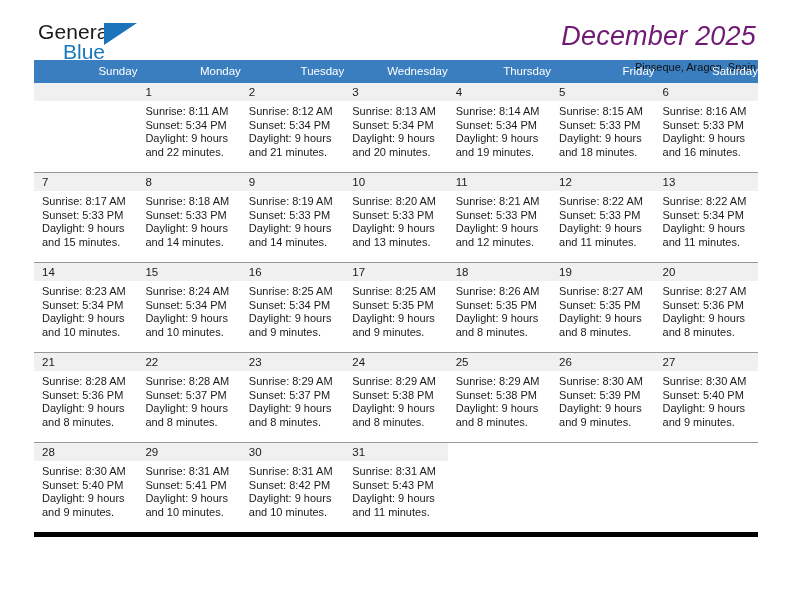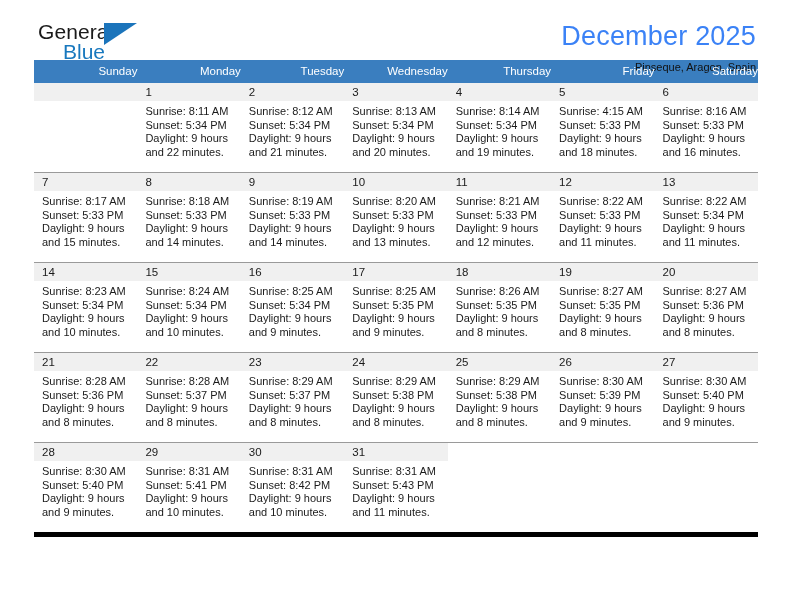--- a/index.html
+++ b/index.html
@@ -61,23 +61,24 @@
     height: 0;
     border-left: 33px solid #1b74bb;
     border-bottom: 22px solid transparent;
   }
   .title-block {
     text-align: right;
     padding-right: 2px;
   }
   .cal-title {
     font-size: 27px;
-    color: #3b82f6;
+    color: #701a75;
     line-height: 32px;
     letter-spacing: .2px;
+    font-style: italic;
   }
   .cal-subtitle {
     font-size: 11px;
     color: #111;
     line-height: 22px;
     margin-top: 4px;
   }
 
   
   .calendar {
@@ -205,21 +206,21 @@
             <div class="info">
               <div>Sunrise: 8:14 AM</div>
               <div>Sunset: 5:34 PM</div>
               <div>Daylight: 9 hours</div>
               <div>and 19 minutes.</div>
             </div>
           </td>
           <td class="daycell">
             <div class="daynum-band">5</div>
             <div class="info">
-              <div>Sunrise: 4:15 AM</div>
+              <div>Sunrise: 8:15 AM</div>
               <div>Sunset: 5:33 PM</div>
               <div>Daylight: 9 hours</div>
               <div>and 18 minutes.</div>
             </div>
           </td>
           <td class="daycell">
             <div class="daynum-band">6</div>
             <div class="info">
               <div>Sunrise: 8:16 AM</div>
               <div>Sunset: 5:33 PM</div>

